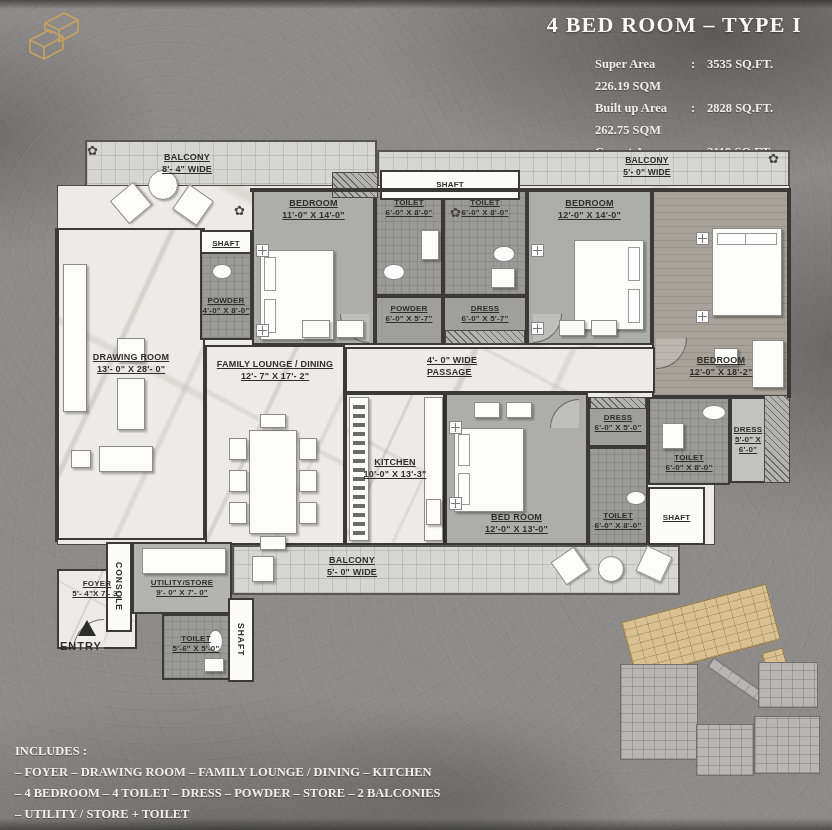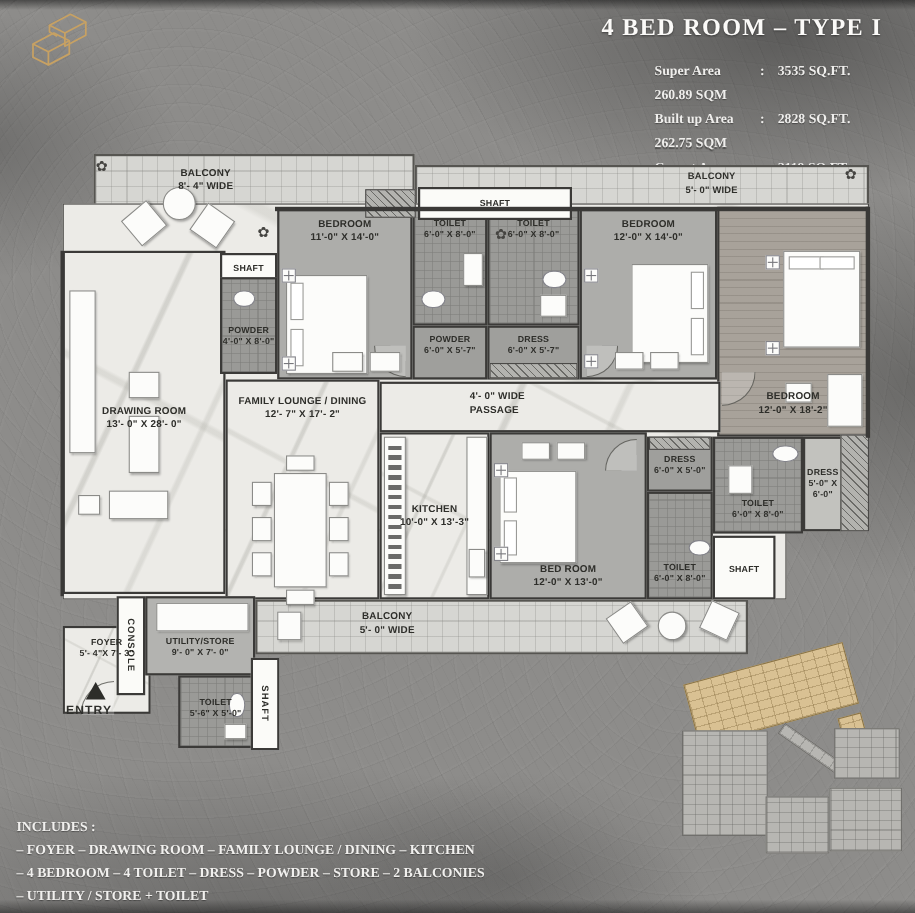--- a/index.html
+++ b/index.html
@@ -39,21 +39,21 @@
   .tile{background:#9a9a97;background-image:
       repeating-linear-gradient(0deg, rgba(125,125,122,.55) 0 1px, transparent 1px 8px),
       repeating-linear-gradient(90deg, rgba(125,125,122,.55) 0 1px, transparent 1px 8px);}
   .balc{background:#d6d6d2;border:2px solid #565551;background-image:
       repeating-linear-gradient(0deg, rgba(130,130,126,.28) 0 1px, transparent 1px 14px),
       repeating-linear-gradient(90deg, rgba(130,130,126,.28) 0 1px, transparent 1px 14px);}
   .whitebox{background:#fbfbf8;border:2px solid #3b3a38;}
   .hatch{position:absolute;box-sizing:border-box;border:1px solid #4a4947;background:#b3b3af;background-image:repeating-linear-gradient(45deg, transparent 0 4px, rgba(58,58,55,.6) 4px 5px);}
   .w{position:absolute;background:#3a3937;}
   
-  .rlabel{position:absolute;left:0;right:0;top:6px;text-align:center;font:700 9px/11.5px "Liberation Sans",sans-serif;color:#2e2e2a;letter-spacing:.2px;z-index:5;}
+  .rlabel{position:absolute;left:0;right:0;top:6px;text-align:center;font:700 9px/11.5px "Liberation Sans",sans-serif;color:#2e2e2a;letter-spacing:.2px;z-index:5;text-decoration:underline;}
   .rlabel span{display:block;}
   .sm{font-size:8px;line-height:10px;}
   .vert{writing-mode:vertical-rl;position:absolute;left:0;right:0;top:0;bottom:0;margin:auto;height:max-content;width:max-content;font:700 8.5px "Liberation Sans",sans-serif;color:#2e2e2a;letter-spacing:1px;z-index:5;}
   
   .furn{position:absolute;background:#fcfcfa;border:1px solid #8b8b88;box-sizing:border-box;box-shadow:1.5px 1.5px 2px rgba(0,0,0,.3);z-index:3;}
   .round{border-radius:50%;}
   .bed .pillow{position:absolute;background:#fff;border:1px solid #9a9a97;}
   .fan{position:absolute;width:13px;height:13px;background:#fcfcfa;border:1px solid #84848a;box-sizing:border-box;z-index:3;
       background-image:linear-gradient(#77777c,#77777c),linear-gradient(#77777c,#77777c);
       background-size:1px 9px,9px 1px;background-position:center;background-repeat:no-repeat;}
@@ -91,21 +91,21 @@
           <path d="M9 32 L28 22 L42 29 L23 39 Z"></path>
           <path d="M9 32 L9 44 L23 51 L23 39"></path>
           <path d="M23 51 L42 41 L42 29"></path>
         </g>
       </svg>
     </div>
 
     <div class="title">4 BED ROOM – TYPE I</div>
     <div class="areas">
       <div class="arow">
-        <span class="a-name">Super Area</span><span class="a-col">:</span><span class="a-sqft">3535 SQ.FT.</span><span class="a-sqm">260.89 SQM</span>
+        <span class="a-name">Super Area</span><span class="a-col">:</span><span class="a-sqft">3535 SQ.FT.</span><span class="a-sqm">226.19 SQM</span>
       </div>
       <div class="arow">
         <span class="a-name">Built up Area</span><span class="a-col">:</span><span class="a-sqft">2828 SQ.FT.</span><span class="a-sqm">262.75 SQM</span>
       </div>
       <div class="arow">
         <span class="a-name">Carpet Area</span><span class="a-col">:</span><span class="a-sqft">2119 SQ.FT.</span><span class="a-sqm">196.96 SQM</span>
       </div>
     </div>
 
     <div class="room balc" style="left:85px;top:140px;width:292px;height:88px;">
@@ -121,21 +121,21 @@
       <div class="rlabel" style="left:225px;right:auto;width:86px;top:3px;font-size:8.5px;">
         <span>BALCONY</span>
         <span>5'- 0" WIDE</span>
       </div>
     </div>
 
     <div class="fill marble" style="left:57px;top:185px;width:733px;height:297px;"></div>
     <div class="fill marble" style="left:57px;top:482px;width:658px;height:63px;"></div>
 
     <div class="room marble" style="left:57px;top:228px;width:148px;height:312px;">
-      <div class="rlabel" style="top:138px;text-align:center;">
+      <div class="rlabel" style="top:122px;text-align:center;">
         <span>DRAWING ROOM</span>
         <span>13'- 0" X 28'- 0"</span>
       </div>
       <div class="furn" style="left:4px;top:34px;width:24px;height:148px;"></div>
       <div class="furn" style="left:58px;top:108px;width:28px;height:24px;"></div>
       <div class="furn" style="left:58px;top:148px;width:28px;height:52px;"></div>
       <div class="furn" style="left:40px;top:216px;width:54px;height:26px;"></div>
       <div class="furn" style="left:12px;top:220px;width:20px;height:18px;"></div>
     </div>
 

